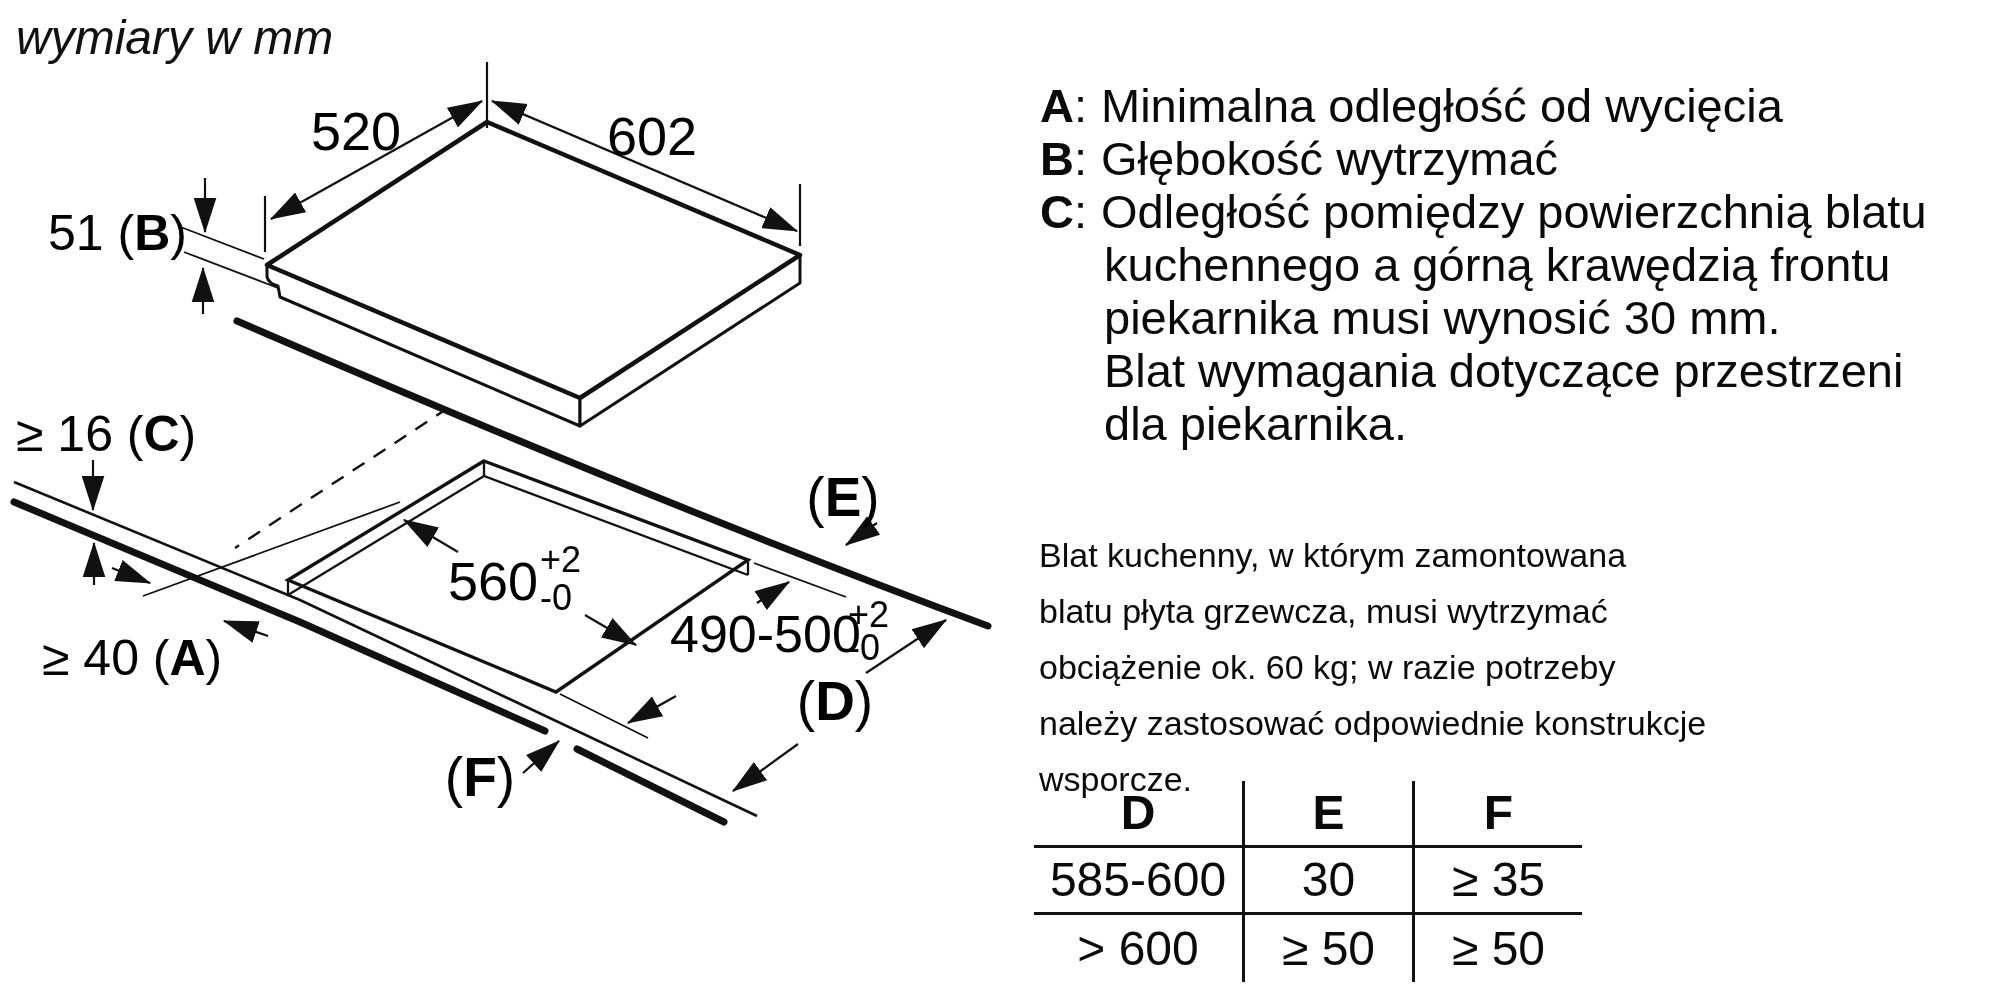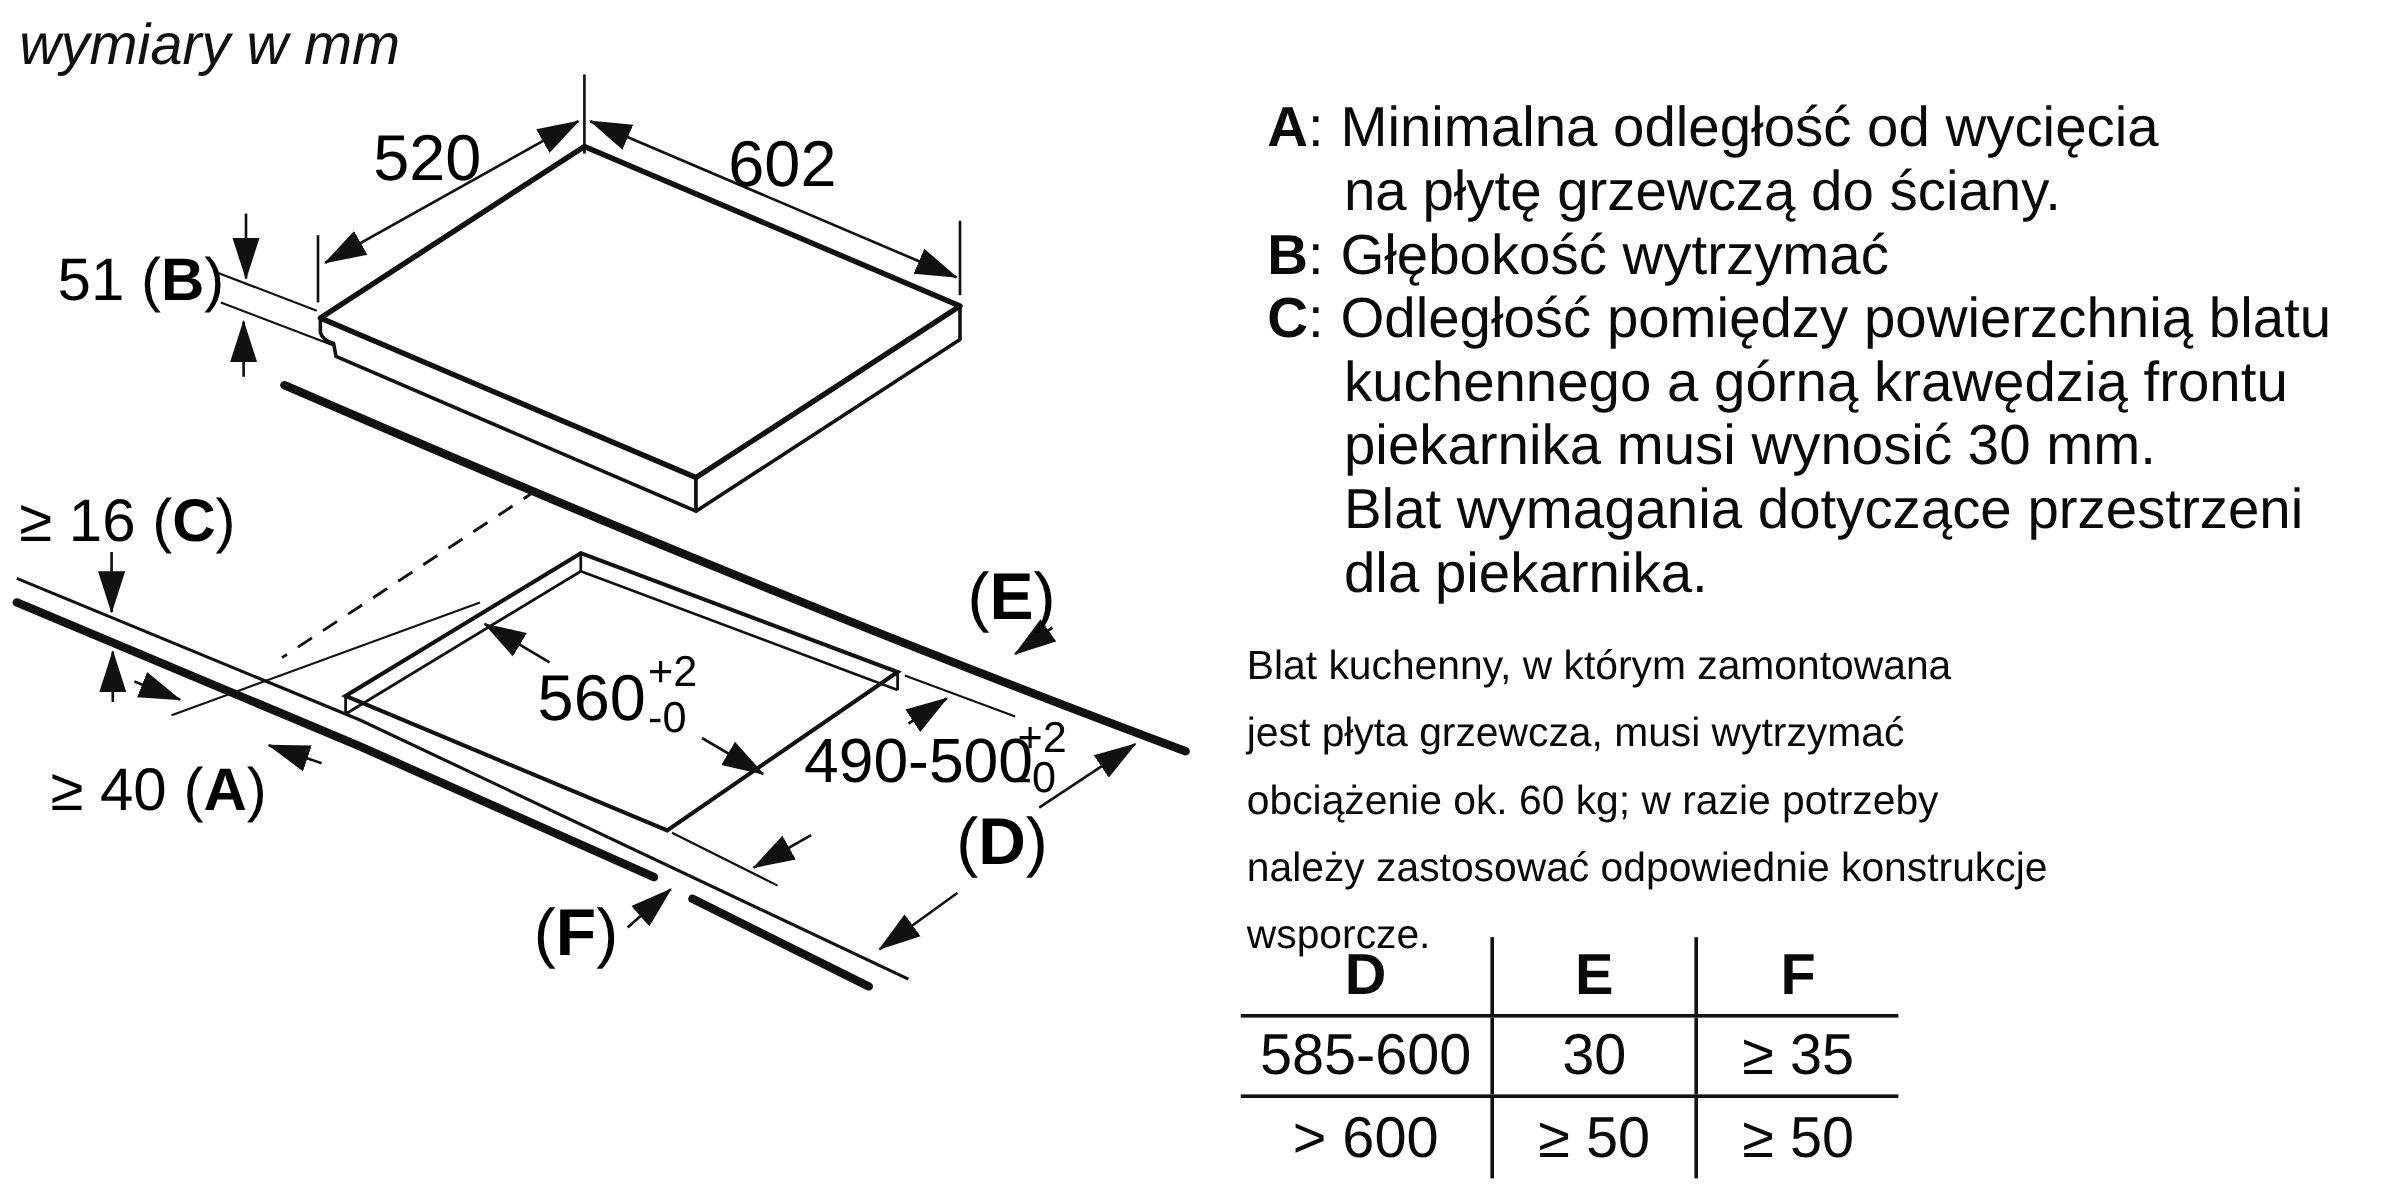--- a/index.html
+++ b/index.html
@@ -5,21 +5,21 @@
   html,body{margin:0;padding:0;}
   body{
     width:2000px;height:1000px;position:relative;background:#ffffff;
     font-family:"Liberation Sans", sans-serif;color:#000;overflow:hidden;
     -webkit-font-smoothing:antialiased;
   }
   .abs{position:absolute;}
   #title{left:16px;top:10px;font-size:48px;color:#111;font-style:italic;}
   
   #legend{left:1040px;top:79px;font-size:47px;line-height:53px;color:#0a0a0a;}
-  #legend .row{white-space:nowrap;margin-left:16px;}
+  #legend .row{white-space:nowrap;}
   #legend .key{font-weight:bold;}
   #legend .sep{margin-right:14px;}
   #legend .cont{padding-left:64px;}
   
   #paragraph{left:1019px;top:527px;font-size:34px;line-height:56px;color:#0a0a0a;margin-left:20px;}
   #paragraph .row{white-space:nowrap;}
   
   #spec-table{left:1034px;top:781px;border-collapse:collapse;font-size:48px;color:#0a0a0a;}
   #spec-table td,#spec-table th{padding:0;text-align:center;vertical-align:middle;}
   #spec-table th{font-weight:bold;}
@@ -130,32 +130,31 @@
   <line x1="866" y1="673" x2="946" y2="620" stroke="#111" stroke-width="2.2" marker-end="url(#arw)"></line>
   <line x1="798" y1="744" x2="733" y2="791" stroke="#111" stroke-width="2.2" marker-end="url(#arw)"></line>
   <text x="835" y="720" text-anchor="middle" class="biglab"><tspan>(</tspan><tspan class="bold">D</tspan><tspan>)</tspan></text>
 
   <line x1="523" y1="773" x2="559" y2="741" stroke="#111" stroke-width="2.2" marker-end="url(#arw)"></line>
   <text x="480" y="796" text-anchor="middle" class="biglab"><tspan>(</tspan><tspan class="bold">F</tspan><tspan>)</tspan></text>
 </svg>
 
 <div class="abs" id="legend">
   <div class="row"><span class="key">A</span><span class="sep">:</span><span>Minimalna odległość od wycięcia</span></div>
-  <div class="row cont">na płytę grzewczą do ściany.</div>
   <div class="row"><span class="key">B</span><span class="sep">:</span><span>Głębokość wytrzymać</span></div>
   <div class="row"><span class="key">C</span><span class="sep">:</span><span>Odległość pomiędzy powierzchnią blatu</span></div>
   <div class="row cont">kuchennego a górną krawędzią frontu</div>
   <div class="row cont">piekarnika musi wynosić 30 mm.</div>
   <div class="row cont">Blat wymagania dotyczące przestrzeni</div>
   <div class="row cont">dla piekarnika.</div>
 </div>
 
 <div class="abs" id="paragraph">
   <div class="row">Blat kuchenny, w którym zamontowana</div>
-  <div class="row">jest płyta grzewcza, musi wytrzymać</div>
+  <div class="row">blatu płyta grzewcza, musi wytrzymać</div>
   <div class="row">obciążenie ok. 60 kg; w razie potrzeby</div>
   <div class="row">należy zastosować odpowiednie konstrukcje</div>
   <div class="row">wsporcze.</div>
 </div>
 
 <table class="abs" id="spec-table">
   <tbody>
       <tr class="hrow">
     <th class="c0">D</th>
     <th class="c1">E</th>

